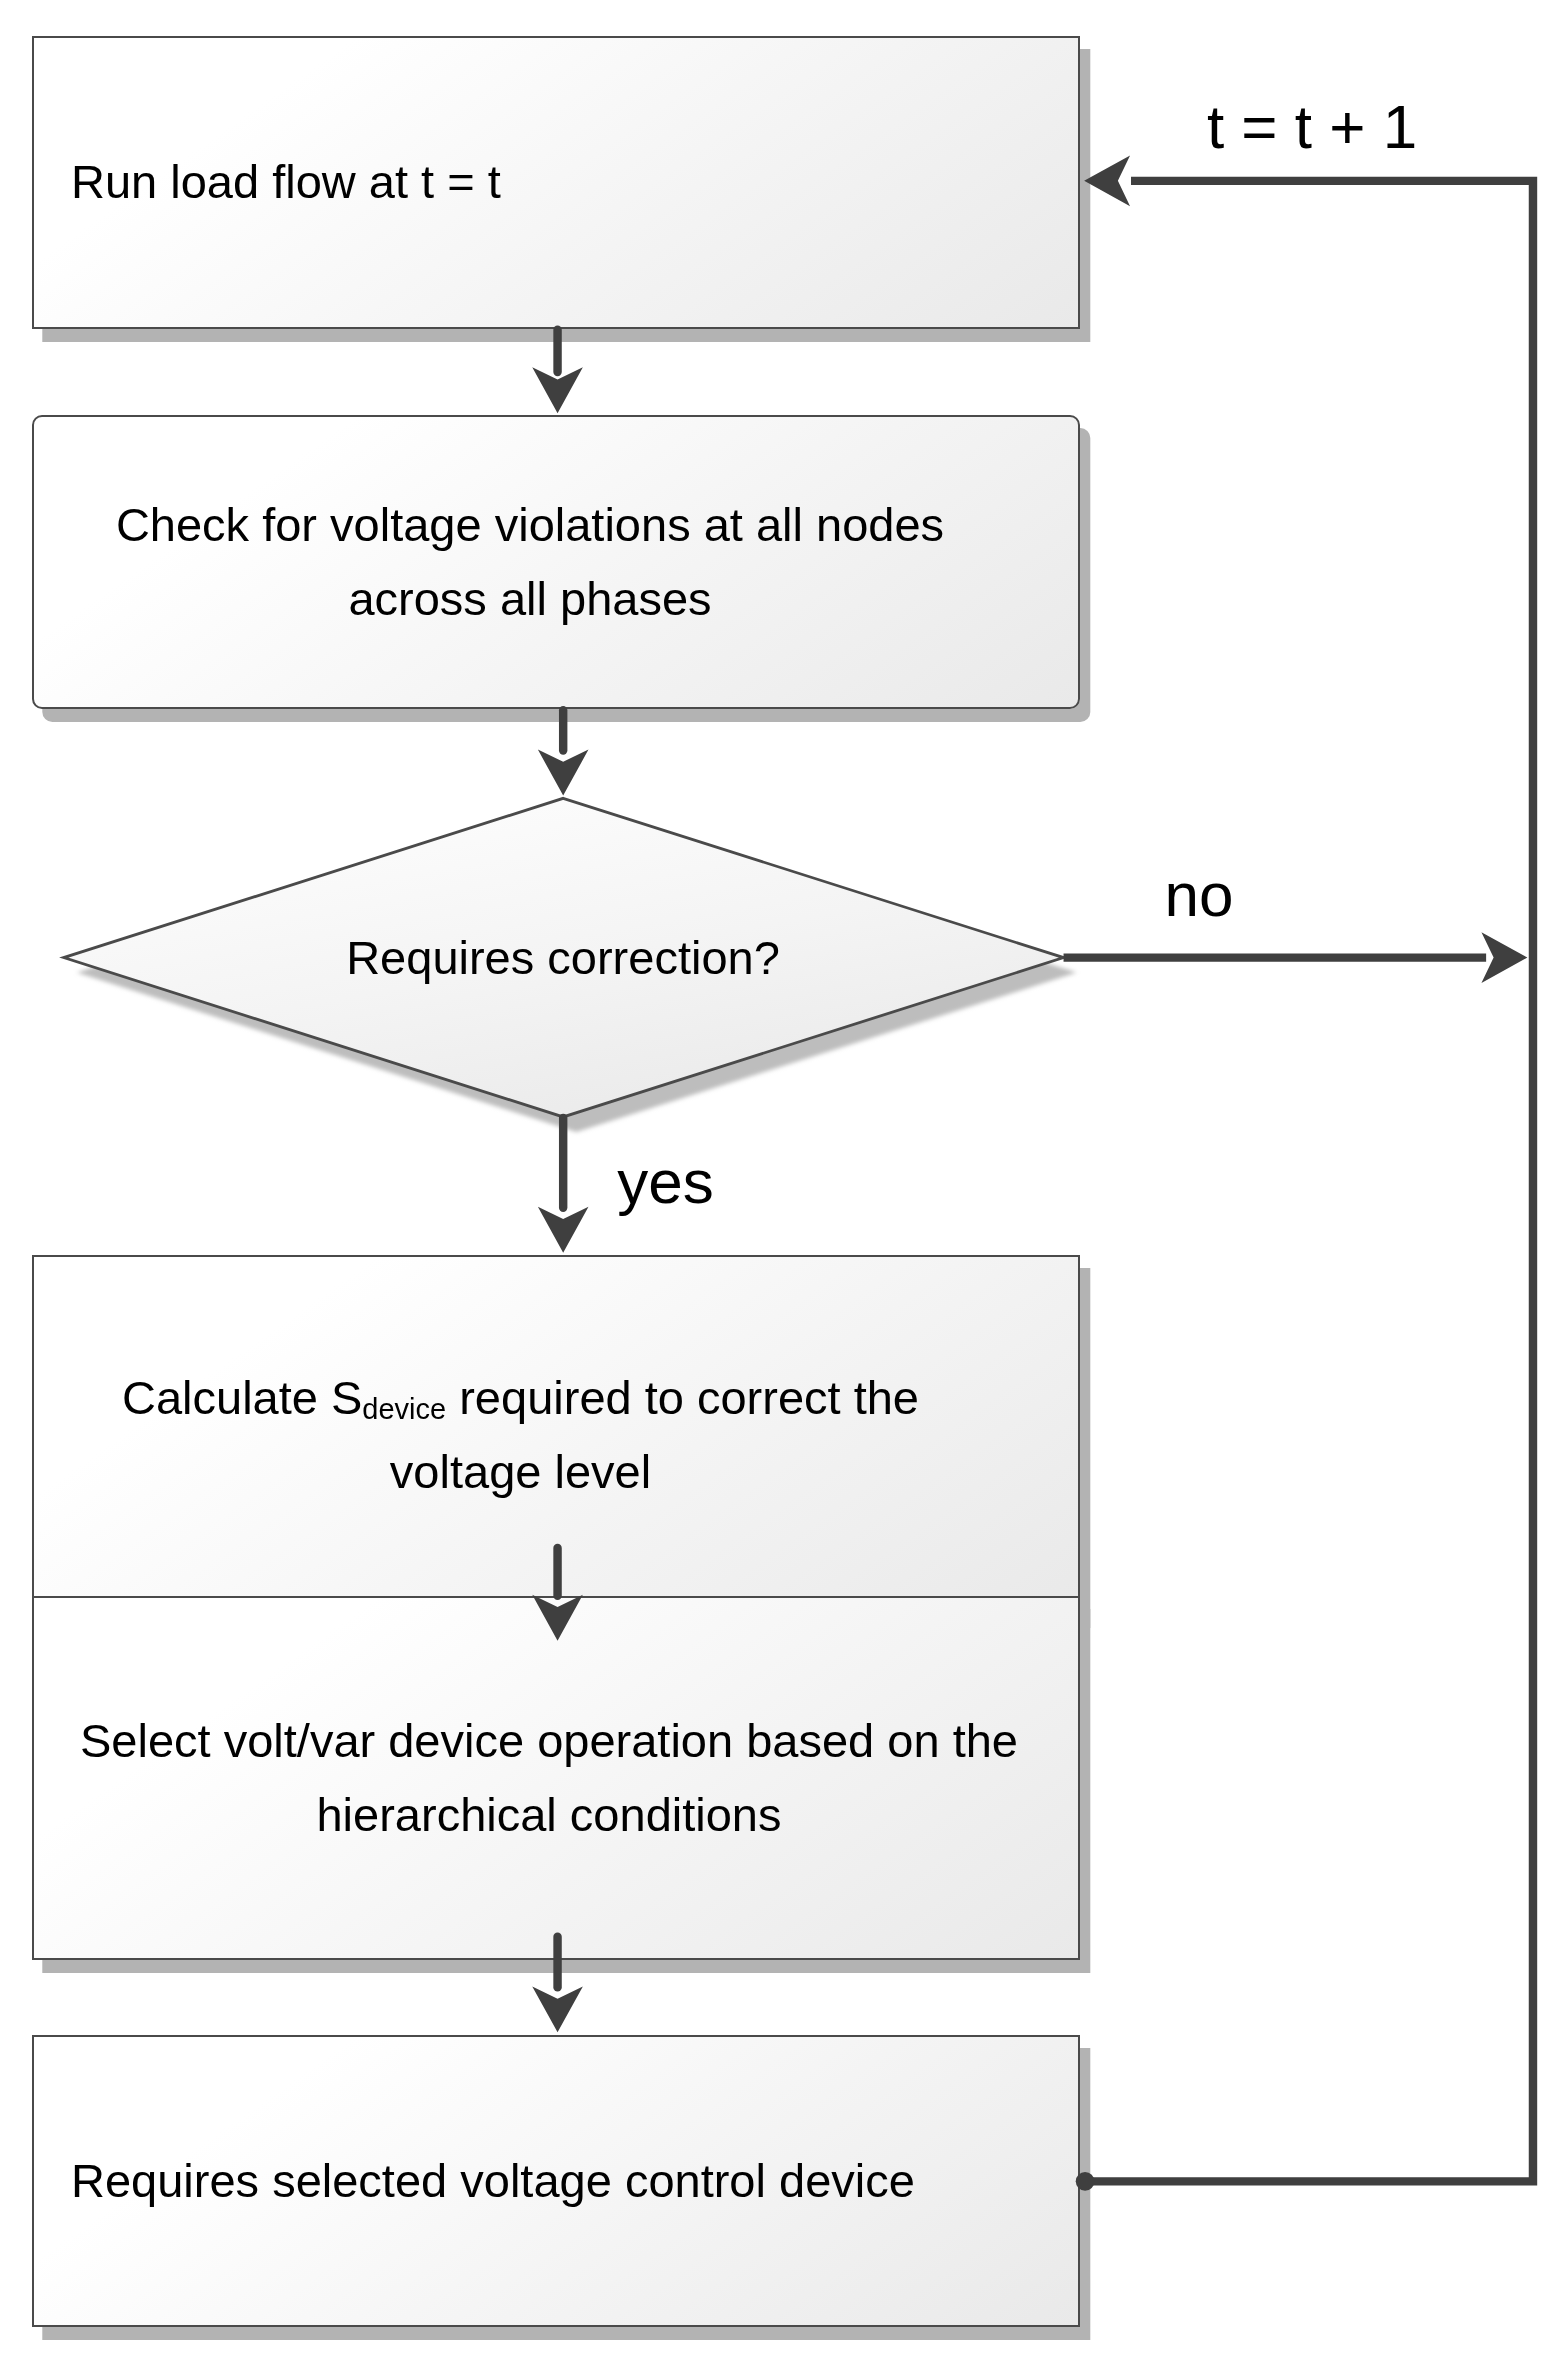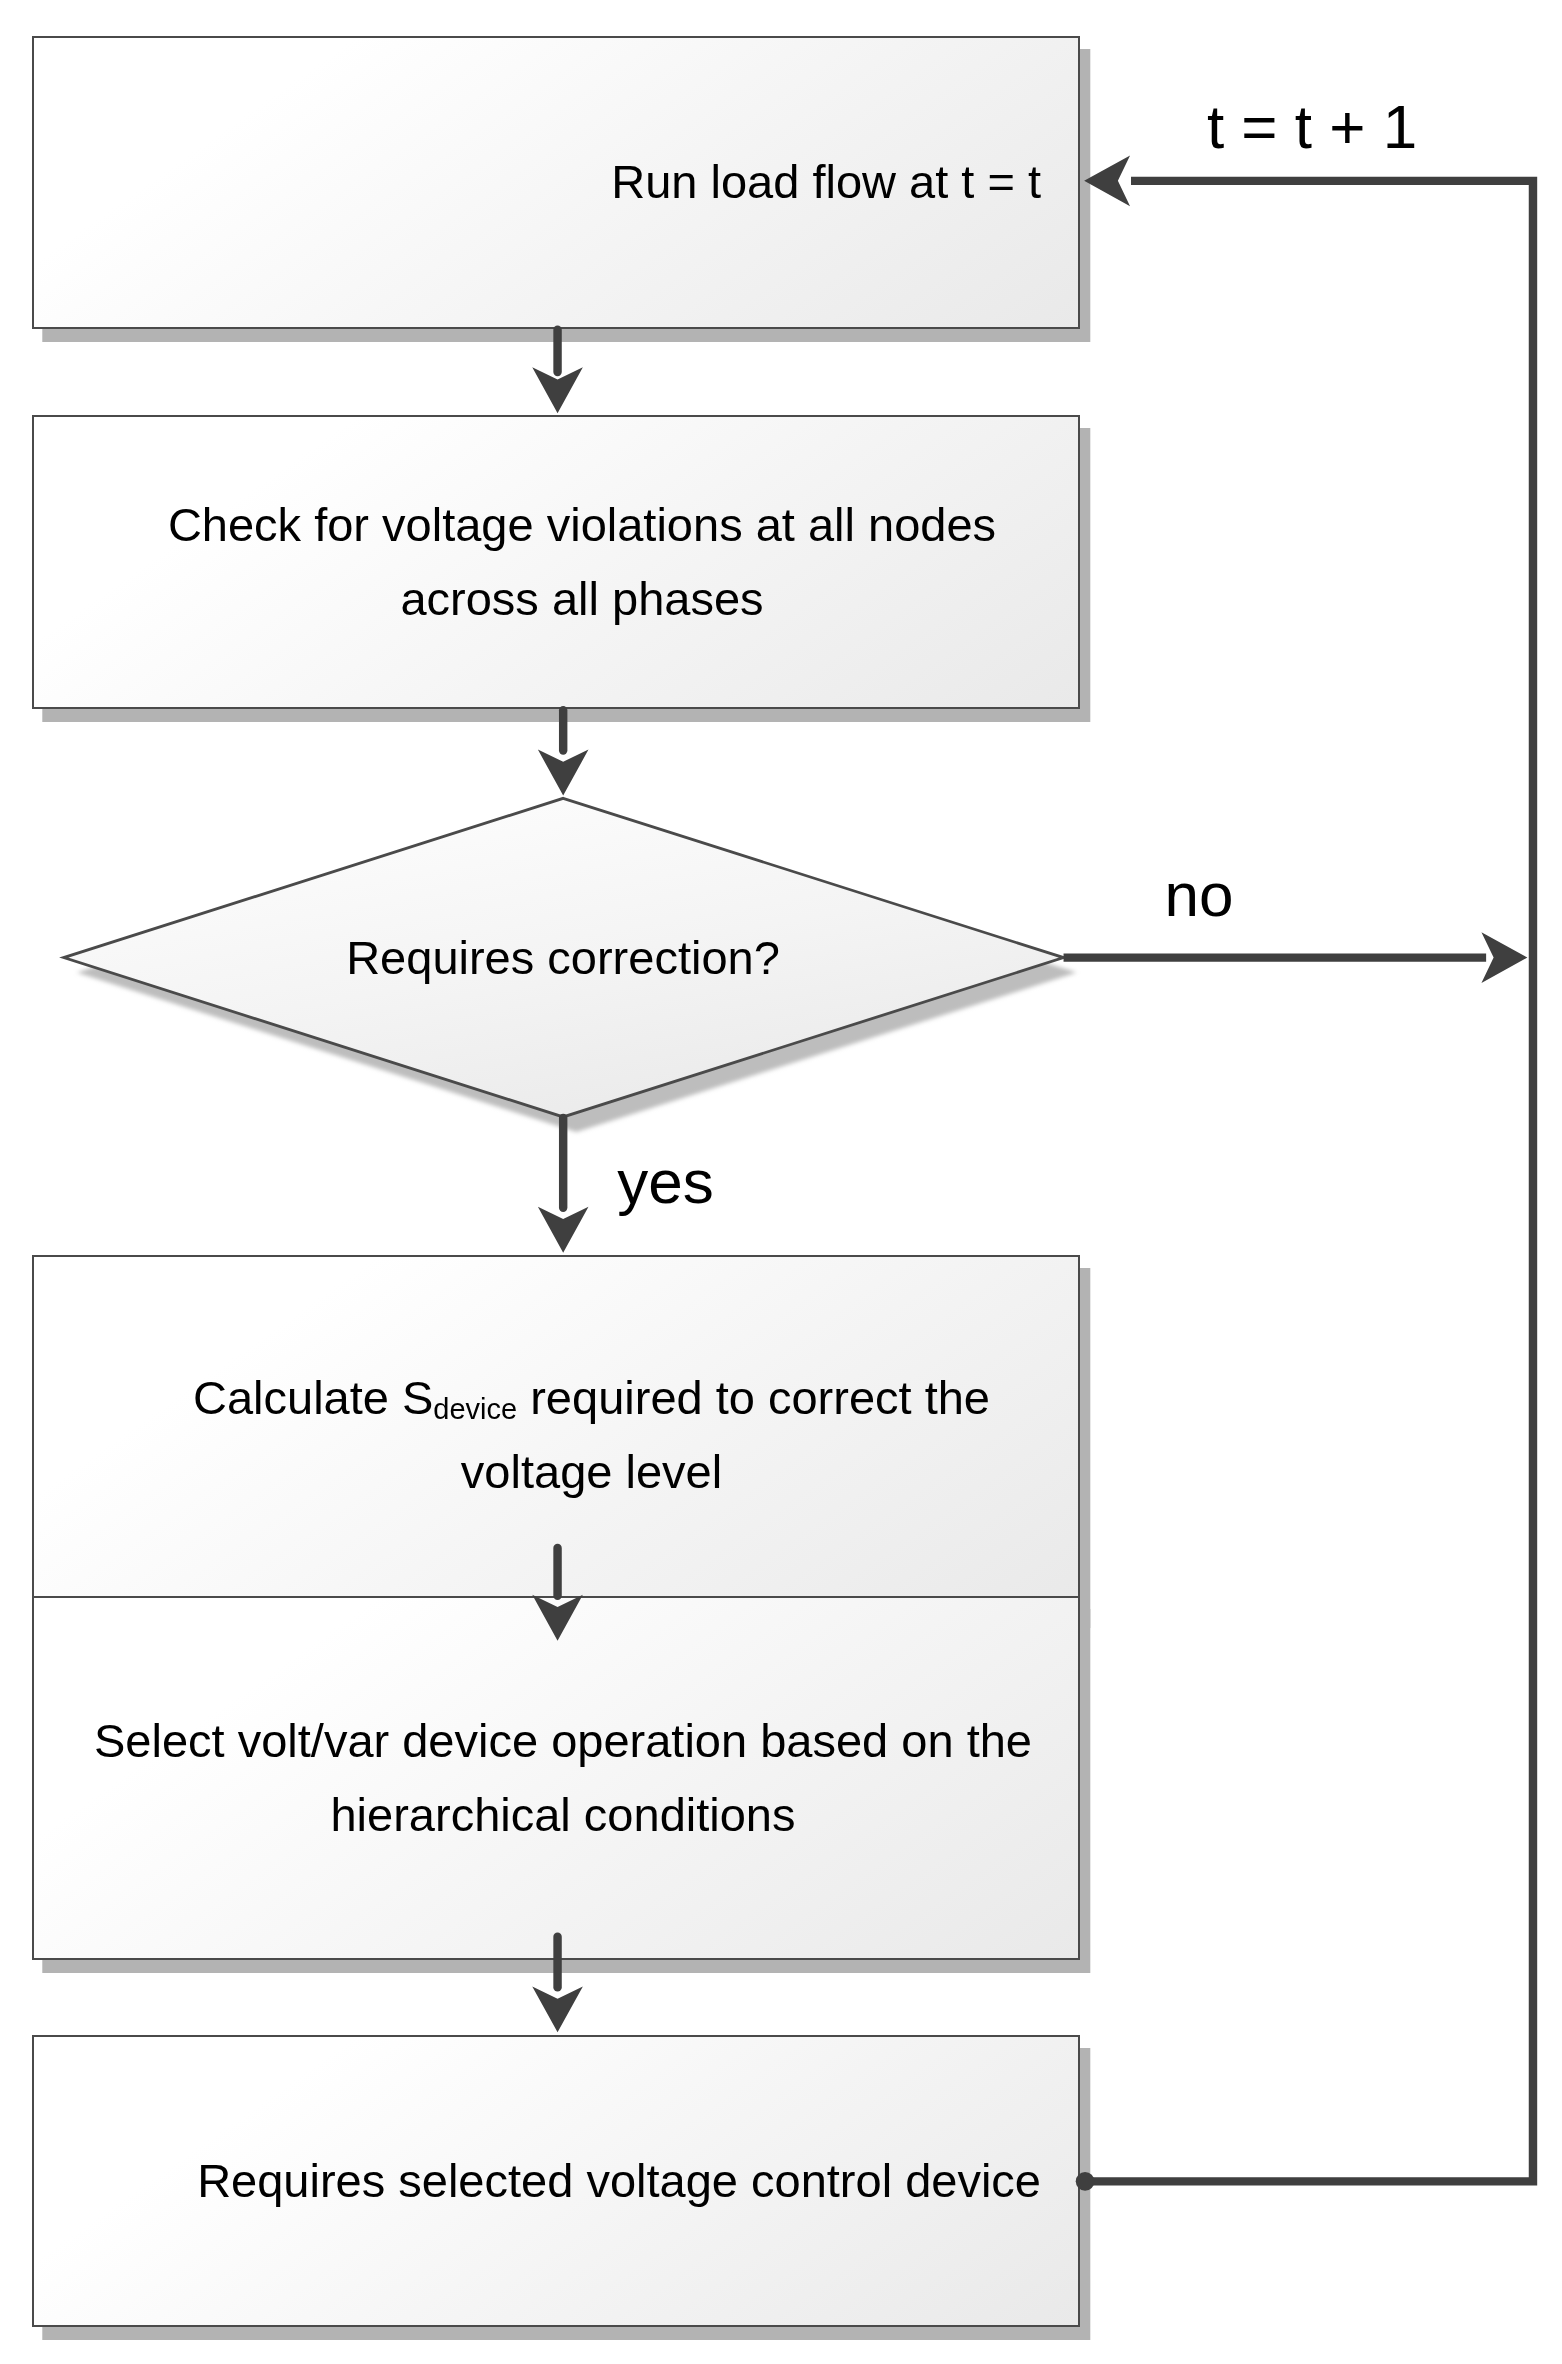--- a/index.html
+++ b/index.html
@@ -16,21 +16,21 @@
   .box{
     position:absolute;
     left:32px;
     width:1048px;
     box-sizing:border-box;
     border:2.8px solid #4a4a4a;
     background:linear-gradient(145deg,#ffffff 22%,#f4f4f4 60%,#e9e9e9 100%);
     box-shadow:10.3px 13px 0 0 #b3b3b3;
     display:flex;
     align-items:center;
-    justify-content:flex-end;
+    justify-content:flex-start;
     text-align:center;
     z-index:2;
   }
   .box .content{
     font-size:47px;
     line-height:1.58;
     padding:0 37px;
   }
   .sub{
     font-size:29px;
@@ -48,21 +48,21 @@
     position:absolute;
     left:188px;
     top:911px;
     width:750px;
     text-align:center;
     font-size:47px;
     line-height:94px;
     z-index:8;
   }
   #box-run{top:36px;height:293px;}
-  #box-check{top:415px;height:294px;}
+  #box-check{top:415px;height:294px;border-radius:10px;}
   #box-calc{top:1255px;height:360px;}
   #box-select{top:1596px;height:364px;}
   #box-activate{top:2035px;height:292px;}
   #box-check .content{max-width:918px;}
   #box-calc .content{max-width:899px;}
   #box-select .content{max-width:956px;}
   #label-increment{left:1162px;top:96px;width:300px;}
   #label-no{left:1124px;top:864px;width:150px;}
   #label-yes{left:600px;top:1151px;width:131px;}
 </style>

